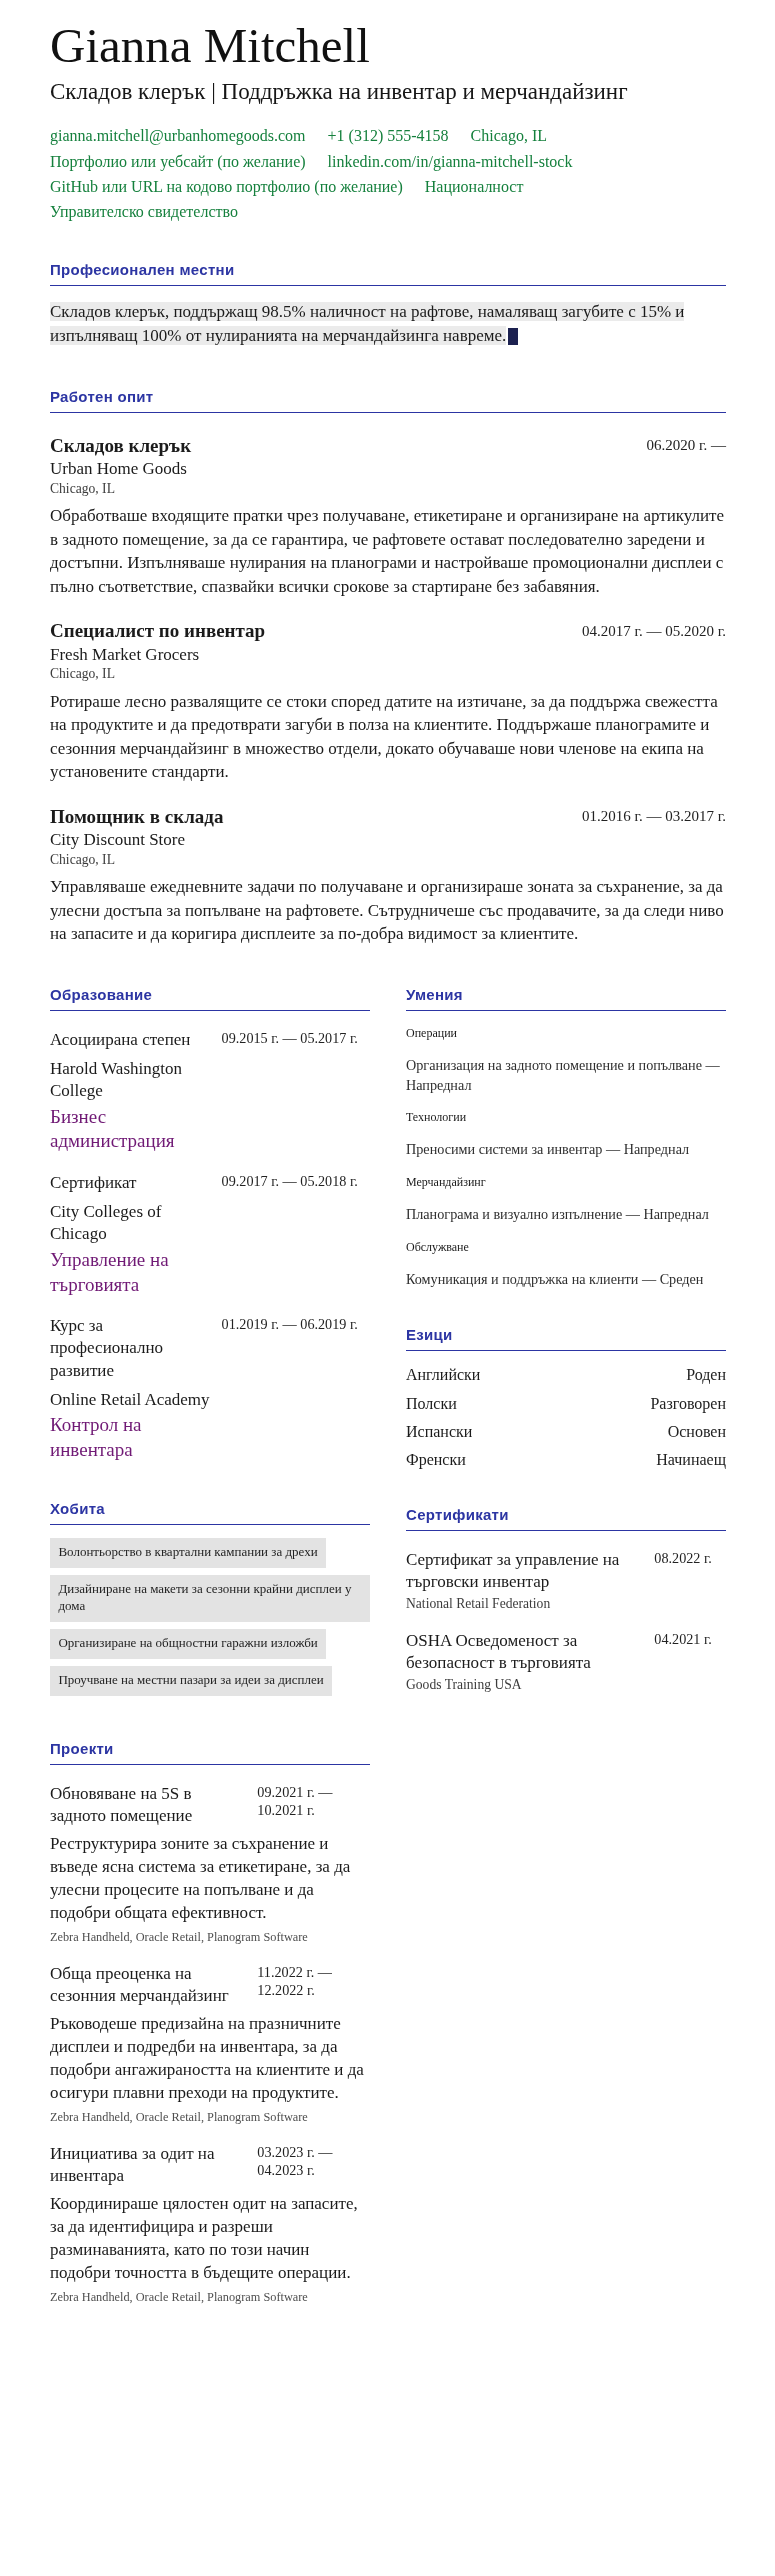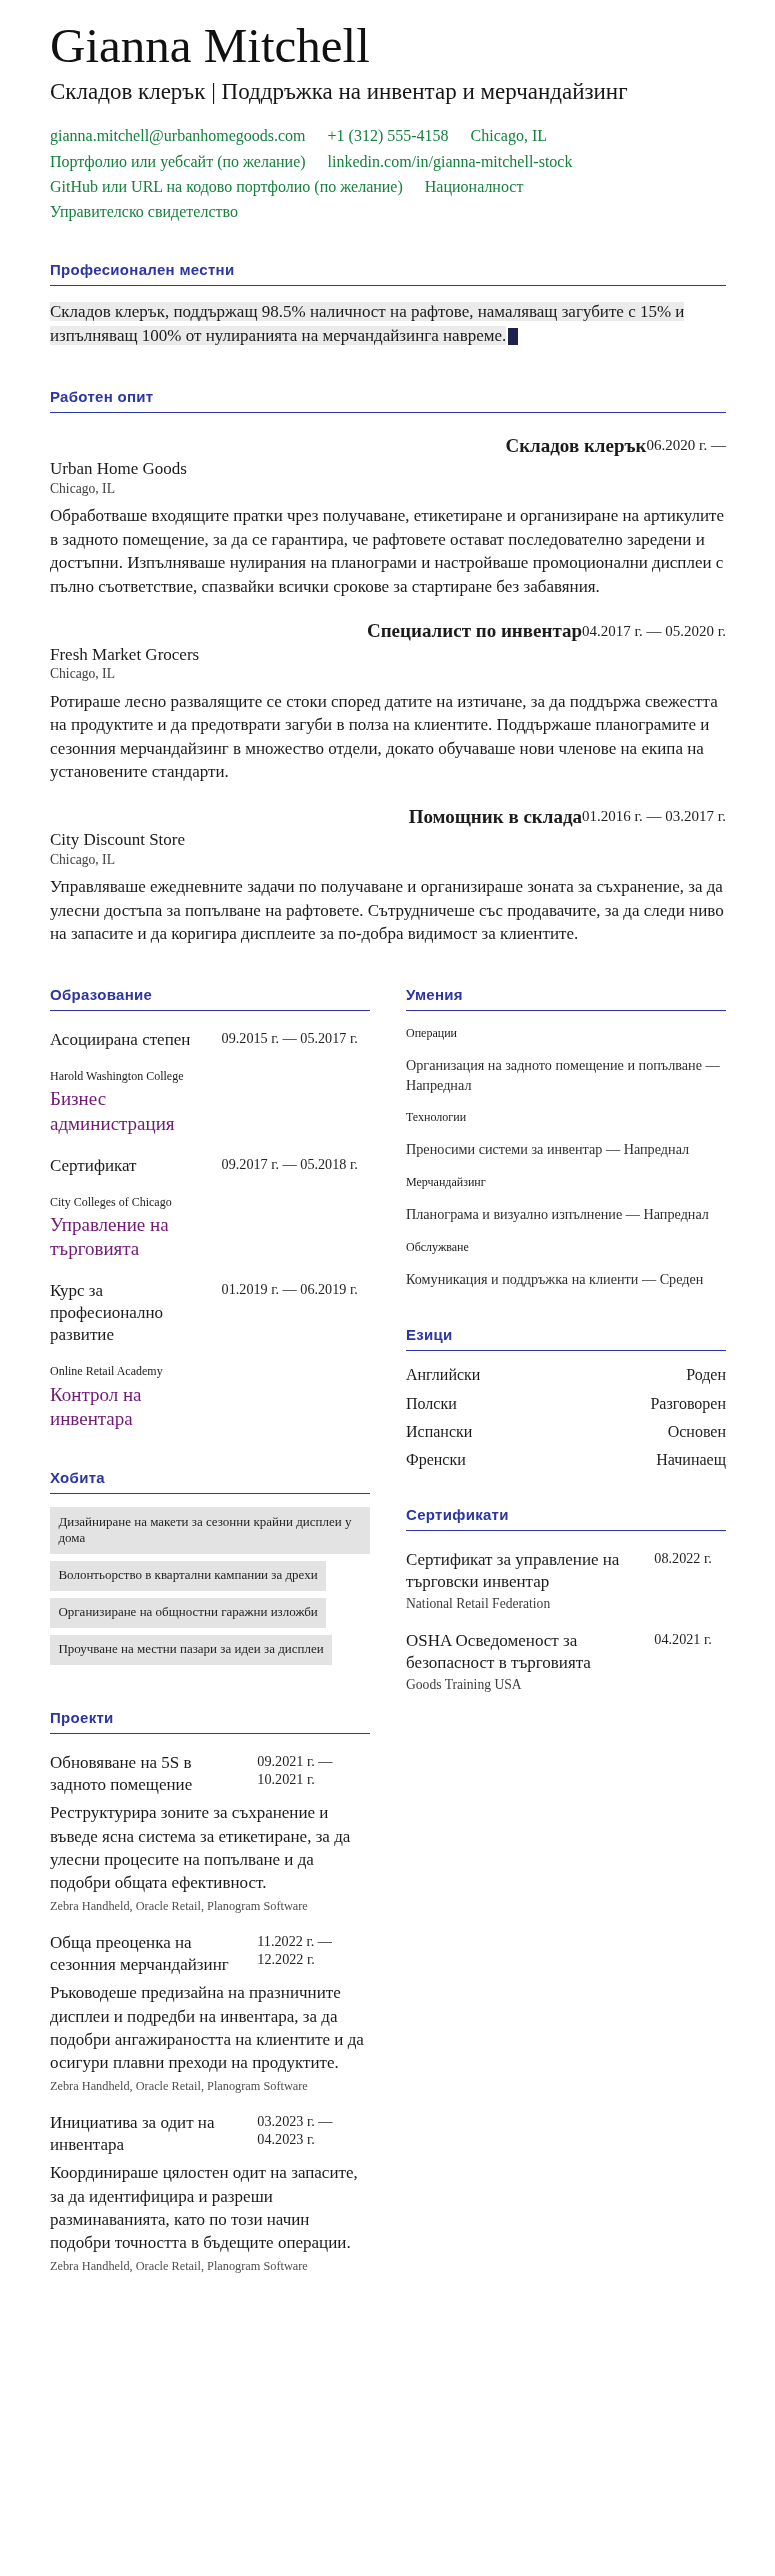--- a/index.html
+++ b/index.html
@@ -65,21 +65,21 @@
     display:inline-block;
     width:10.3px;
     height:17px;
     background:#1c2150;
     vertical-align:text-bottom;
     margin-left:1.9px;
   }
 
   
   .job { margin-top:22px; }
-  .job-head { display:flex; justify-content:flex-end; align-items:flex-start; }
+  .job-head { display:flex; justify-content:space-between; align-items:flex-start; }
   .job-title { font-size:19px; font-weight:bold; }
   .job-dates { font-size:15px; color:#222222; white-space:nowrap; padding-top:2.6px; }
   .job-company { font-size:17px; margin-top:2.6px; }
   .job-location { font-size:13.6px; color:#3c3c3c; margin-top:1.3px; }
   .job-desc { margin-top:7.8px; font-size:17px; line-height:1.38; }
 
   
   .columns {
     margin-top:40px;
     display:flex;
@@ -87,21 +87,21 @@
     align-items:flex-start;
   }
   .col { width:326px; }
   .col .section { margin-top:0; margin-bottom:37px; }
   .col .section:last-child { margin-bottom:0; }
 
   
   .edu-item { margin-top:18px; display:flex; }
   .edu-main { width:160px; flex:0 0 160px; }
   .edu-degree { font-size:17px; line-height:1.3; }
-  .edu-school { font-size:12px; line-height:1.3; margin-top:18px; }
+  .edu-school { font-size:17px; line-height:1.3; margin-top:7px; }
   .edu-field { font-size:19px; color:#701a75; line-height:1.3; margin-top:2.6px; }
   .edu-dates { flex:1; padding-left:11.6px; font-size:14.2px; color:#222222; line-height:1.3; }
 
   
   .skill-item { margin-top:15.5px; }
   .skill-cat { font-size:12px; }
   .skill-detail { font-size:14.2px; color:#2e2e2e; line-height:1.35; margin-top:15px; }
 
   
   .hobby-list { margin-top:13px; }
@@ -236,22 +236,22 @@
             <div class="edu-school">Online Retail Academy</div>
             <div class="edu-field">Контрол на инвентара</div>
           </div>
           <div class="edu-dates">01.2019 г. — 06.2019 г.</div>
         </div>
       </div>
 
       <div class="section">
         <div class="sec-head">Хобита</div>
         <div class="hobby-list">
+          <div><span class="hobby-chip">Волонтьорство в квартални кампании за дрехи</span></div>
           <div><span class="hobby-chip">Дизайниране на макети за сезонни крайни дисплеи у дома</span></div>
-          <div><span class="hobby-chip">Волонтьорство в квартални кампании за дрехи</span></div>
           <div><span class="hobby-chip">Организиране на общностни гаражни изложби</span></div>
           <div><span class="hobby-chip">Проучване на местни пазари за идеи за дисплеи</span></div>
         </div>
       </div>
 
       <div class="section">
         <div class="sec-head">Проекти</div>
 
         <div class="project">
           <div class="proj-head">

